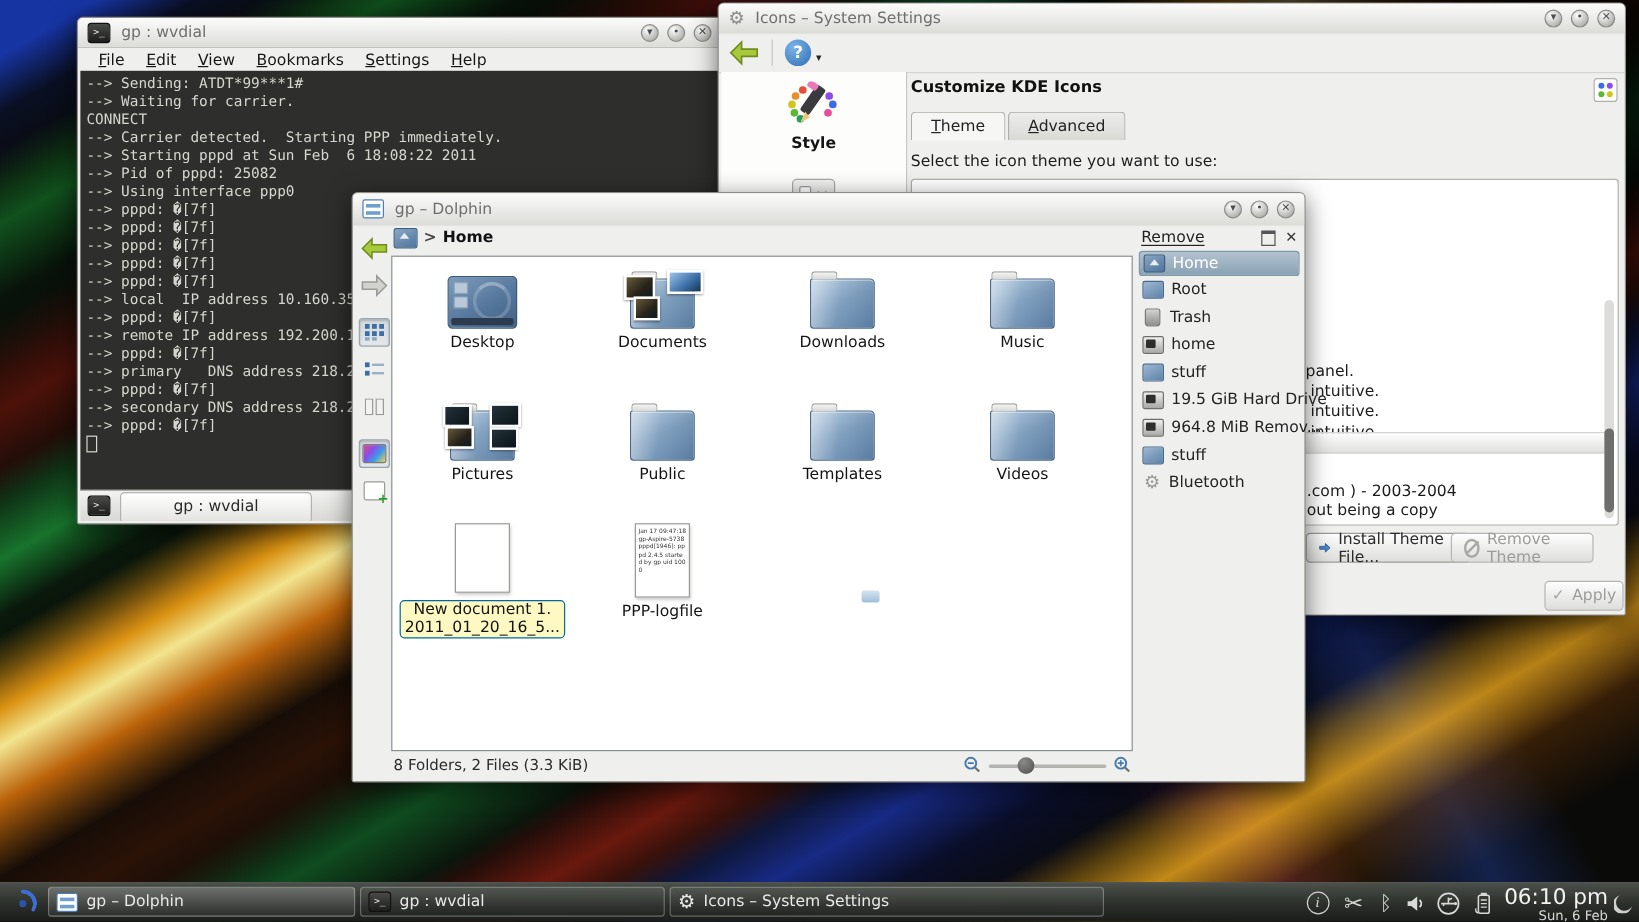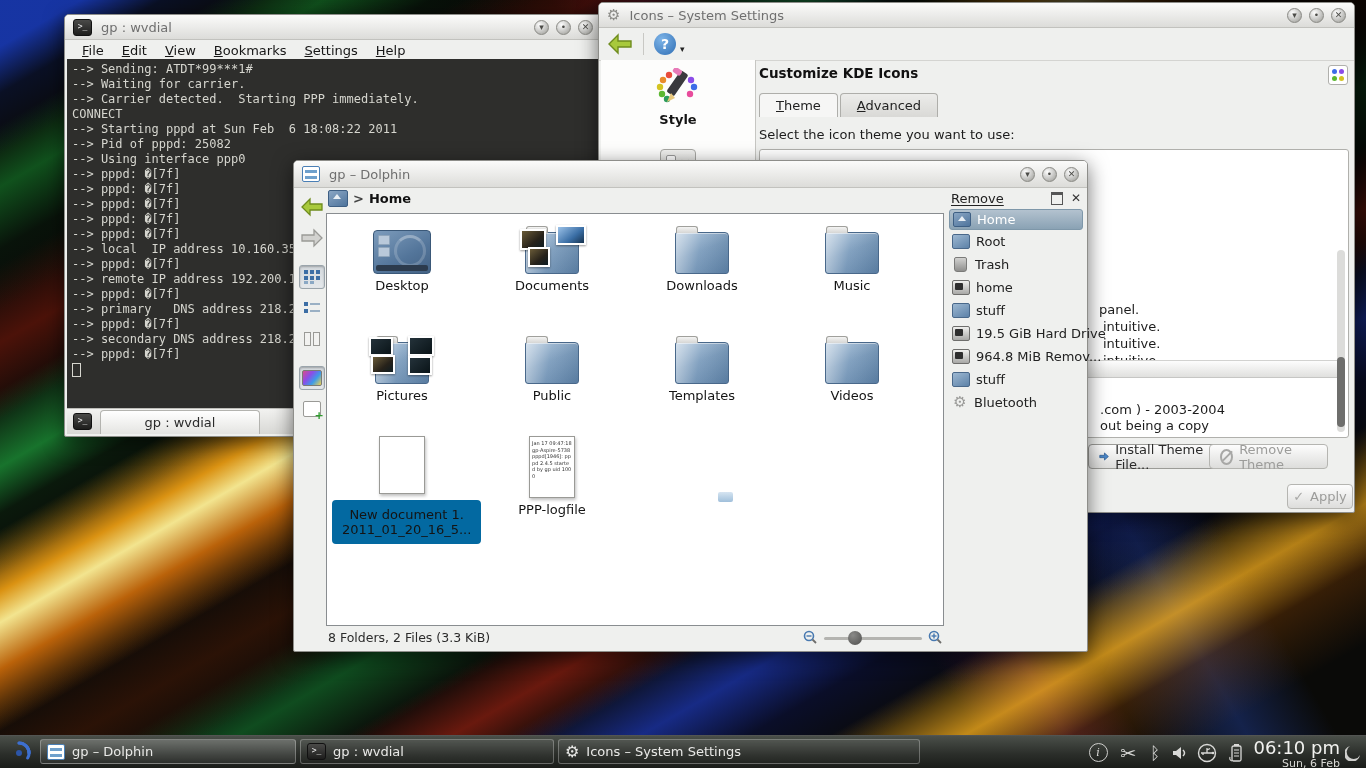--- a/index.html
+++ b/index.html
@@ -49,21 +49,21 @@
   .folder::before{content:"";position:absolute;top:-7px;left:0px;width:20px;height:6px;background:linear-gradient(#f4f4f3,#d6d6d4);border:1px solid #a0a09c;border-bottom:none;border-radius:3px 3px 0 0;}
   .folder::after{content:"";position:absolute;inset:0;background:linear-gradient(100deg,rgba(255,255,255,.55),rgba(255,255,255,.1) 45%,rgba(0,0,0,.05));border-radius:inherit;}
   .thumb{position:absolute;background:linear-gradient(140deg,#6a5b38,#27221a 60%,#0d1c22);border:2px solid #fff;box-shadow:0 1px 2px rgba(0,0,0,.4);z-index:2;}
   .thumb.blue{background:linear-gradient(140deg,#9cc2e8,#3a6ea5 60%,#17324e);}
   .thumb.dark{background:linear-gradient(140deg,#24323a,#0a1418);}
   .desktop-icon{position:relative;width:56px;height:42px;margin:8px auto 0;background:linear-gradient(150deg,#7d9cbc,#53759a 60%,#446284);border:1px solid #3a5878;border-radius:4px;overflow:hidden;}
   .desktop-icon .bar{position:absolute;left:2px;right:2px;bottom:2px;height:6px;background:#2c3b4d;border-radius:2px;}
   .desktop-icon .sq{position:absolute;width:10px;height:8px;background:#b9c9da;border:1px solid #8fa5bb;border-radius:1px;}
   .desktop-icon .swirl{position:absolute;right:4px;top:4px;width:26px;height:26px;border:3px solid rgba(255,255,255,.18);border-radius:50%;border-top-color:rgba(255,255,255,.32);}
   .page{background:#fff;border:1px solid #9a9a96;box-shadow:1px 2px 3px rgba(0,0,0,.25);margin:0 auto;}
-  .label-sel{display:inline-block;border:7px solid #0369a1;background:#0369a1;border-radius:4px;padding:0 3px;font-size:13px;color:#141414;line-height:15px;}
+  .label-sel{display:inline-block;border:1px solid #0369a1;background:#fef9c3;border-radius:4px;padding:0 3px;font-size:13px;color:#141414;line-height:15px;}
   .statusbar{position:absolute;left:2px;right:2px;bottom:2px;height:23px;display:flex;align-items:center;font-size:12.5px;color:#2b2b2b;padding-left:32px;}
   .places{position:absolute;right:2px;top:26px;width:138px;bottom:25px;font-size:13px;color:#222;}
   .place{display:flex;align-items:center;gap:6px;height:21px;padding:1px 3px;margin:0 2px;border-radius:3px;}
   .place.sel{background:linear-gradient(#b3c2cf,#8aa2b4);border:1px solid #7e97a9;color:#fff;box-sizing:border-box;}
   .pi{width:16px;height:13px;flex:0 0 auto;position:relative;}
   .pi-folder{background:linear-gradient(150deg,#9db8d2,#5d82a8);border:1px solid #49688a;border-radius:2px;}
   .pi-home{background:linear-gradient(150deg,#8aa6c4,#4f749c);border:1px solid #3e5f84;border-radius:2px;}
   .pi-home::after{content:"";position:absolute;left:4px;top:3px;border-left:4px solid transparent;border-right:4px solid transparent;border-bottom:5px solid #e8eef4;}
   .pi-trash{width:11px;height:13px;margin:0 2px;background:linear-gradient(#d2d2d0,#8f8f8d);border:1px solid #7b7b79;border-radius:2px 2px 3px 3px;}
   .pi-drive{background:linear-gradient(#f0f0ee,#a8a8a6);border:1px solid #6e6e6c;border-radius:2px;}
@@ -74,21 +74,21 @@
   .sep{width:1px;height:22px;background:#c8c8c4;}
   .helpbtn{width:22px;height:22px;border-radius:50%;background:radial-gradient(circle at 35% 30%,#7db4e8,#2f6eb4);color:#fff;font-weight:bold;text-align:center;line-height:22px;font-size:14px;}
   .ssside{position:absolute;left:2px;top:57px;width:155px;bottom:2px;background:#fdfdfc;border-right:1px solid #c6c6c2;box-sizing:border-box;text-align:center;}
   .tab{display:inline-block;padding:4px 16px;font-size:13px;color:#222;border:1px solid #aeaeaa;border-bottom:none;border-radius:4px 4px 0 0;background:linear-gradient(#ececea,#d9d9d6);margin-right:2px;}
   .tab.active{background:#f6f6f5;position:relative;z-index:2;}
   .tab::first-letter{text-decoration:underline;}
   .btn{display:inline-flex;align-items:center;justify-content:center;gap:6px;height:25px;border:1px solid #9b9b97;border-radius:4px;background:linear-gradient(#fdfdfd,#dddddb);font-size:13px;color:#2b2b2b;padding:0 10px;box-sizing:border-box;}
   .btn.disabled{color:#9c9c9a;border-color:#b5b5b1;}
   .btn::first-letter{text-decoration:underline;}
   .framebox{position:absolute;background:#fff;border:1px solid #b0b0ac;border-radius:3px;box-sizing:border-box;}
-  .fragline{position:absolute;font-size:13px;color:#1c1c1c;white-space:nowrap;padding-left:11px;}
+  .fragline{position:absolute;font-size:13px;color:#1c1c1c;white-space:nowrap;}
   
   .taskbar{position:absolute;left:0;top:735px;width:1366px;height:33px;background:linear-gradient(#4a4f49 0%,#2b2e2a 55%,#191b18 100%);border-top:1px solid rgba(255,255,255,.25);}
   .task{position:absolute;top:3px;height:25px;border:1px solid rgba(255,255,255,.28);border-radius:3px;display:flex;align-items:center;gap:7px;padding:0 6px;font-size:13px;color:#e9e9e7;background:linear-gradient(rgba(255,255,255,.08),rgba(255,255,255,.01));box-sizing:border-box;}
   .task.active{background:linear-gradient(rgba(255,255,255,.22),rgba(255,255,255,.06));}
   .trayicon{position:absolute;top:0;height:33px;display:flex;align-items:center;justify-content:center;color:#d9d9d7;}
   .clock{position:absolute;right:26px;top:0;height:33px;text-align:right;color:#f2f2f0;line-height:1.1;padding-top:2px;box-sizing:border-box;}
   .clock .t{font-size:18px;}
   .clock .d{font-size:11px;color:#d9d9d5;}
 </style>
 </head>
@@ -111,22 +111,22 @@
       <span class="menu-item">File</span>
       <span class="menu-item">Edit</span>
       <span class="menu-item">View</span>
       <span class="menu-item">Bookmarks</span>
       <span class="menu-item">Settings</span>
       <span class="menu-item">Help</span>
     </div>
     <div class="term-body">
       <div class="term-line">--&gt; Sending: ATDT*99***1#</div>
       <div class="term-line">--&gt; Waiting for carrier.</div>
+      <div class="term-line">CONNECT</div>
       <div class="term-line">--&gt; Carrier detected.  Starting PPP immediately.</div>
-      <div class="term-line">CONNECT</div>
       <div class="term-line">--&gt; Starting pppd at Sun Feb  6 18:08:22 2011</div>
       <div class="term-line">--&gt; Pid of pppd: 25082</div>
       <div class="term-line">--&gt; Using interface ppp0</div>
       <div class="term-line">--&gt; pppd: �[7f]</div>
       <div class="term-line">--&gt; pppd: �[7f]</div>
       <div class="term-line">--&gt; pppd: �[7f]</div>
       <div class="term-line">--&gt; pppd: �[7f]</div>
       <div class="term-line">--&gt; pppd: �[7f]</div>
       <div class="term-line">--&gt; local  IP address 10.160.35.</div>
       <div class="term-line">--&gt; pppd: �[7f]</div>

